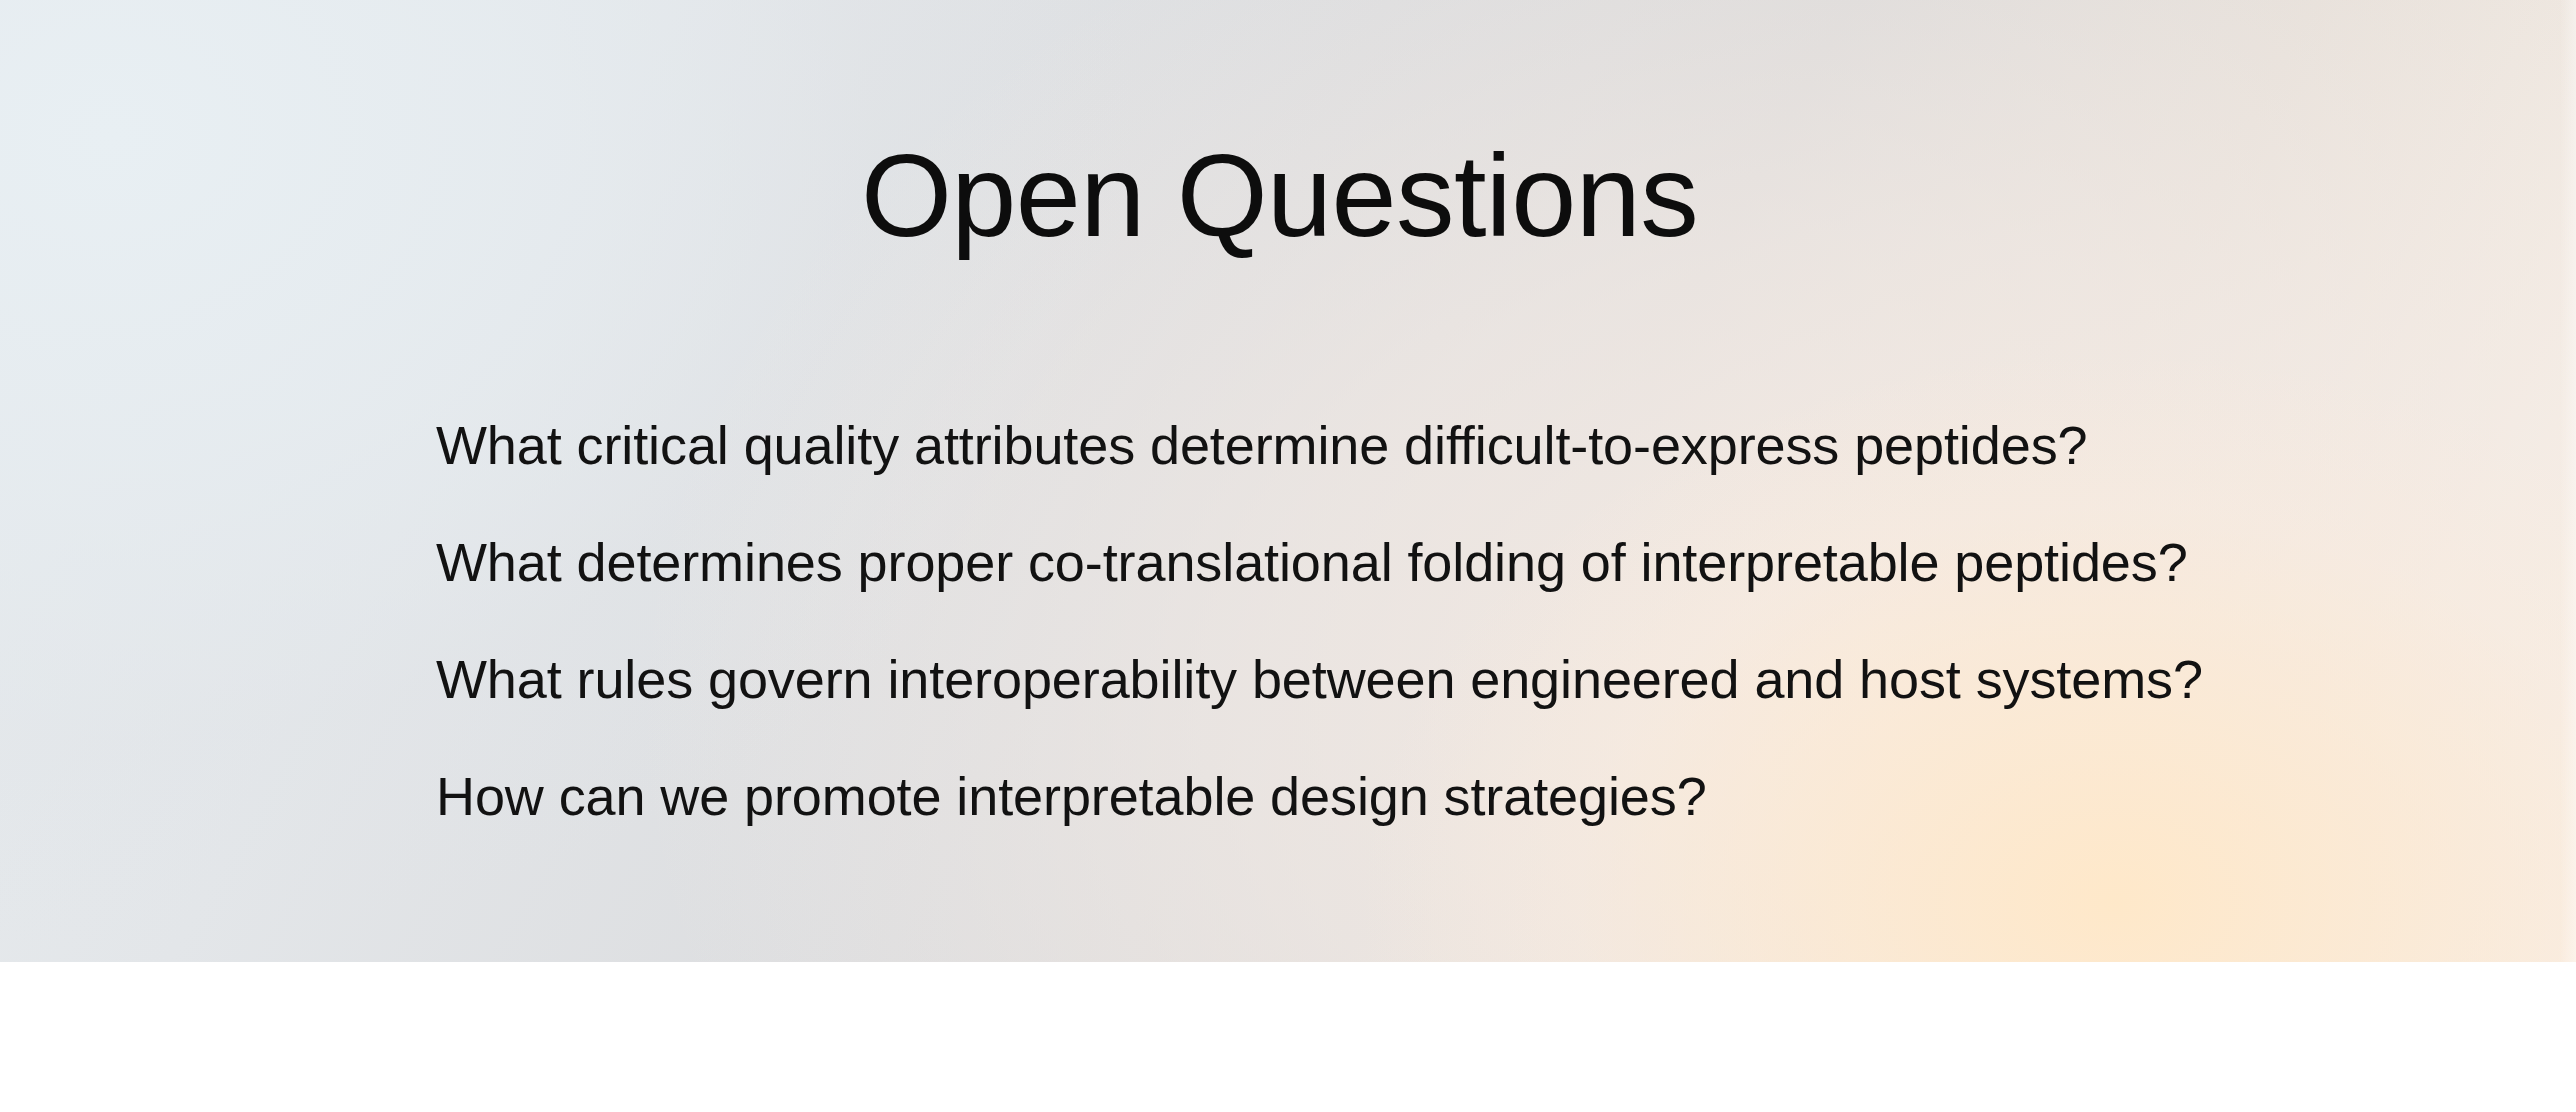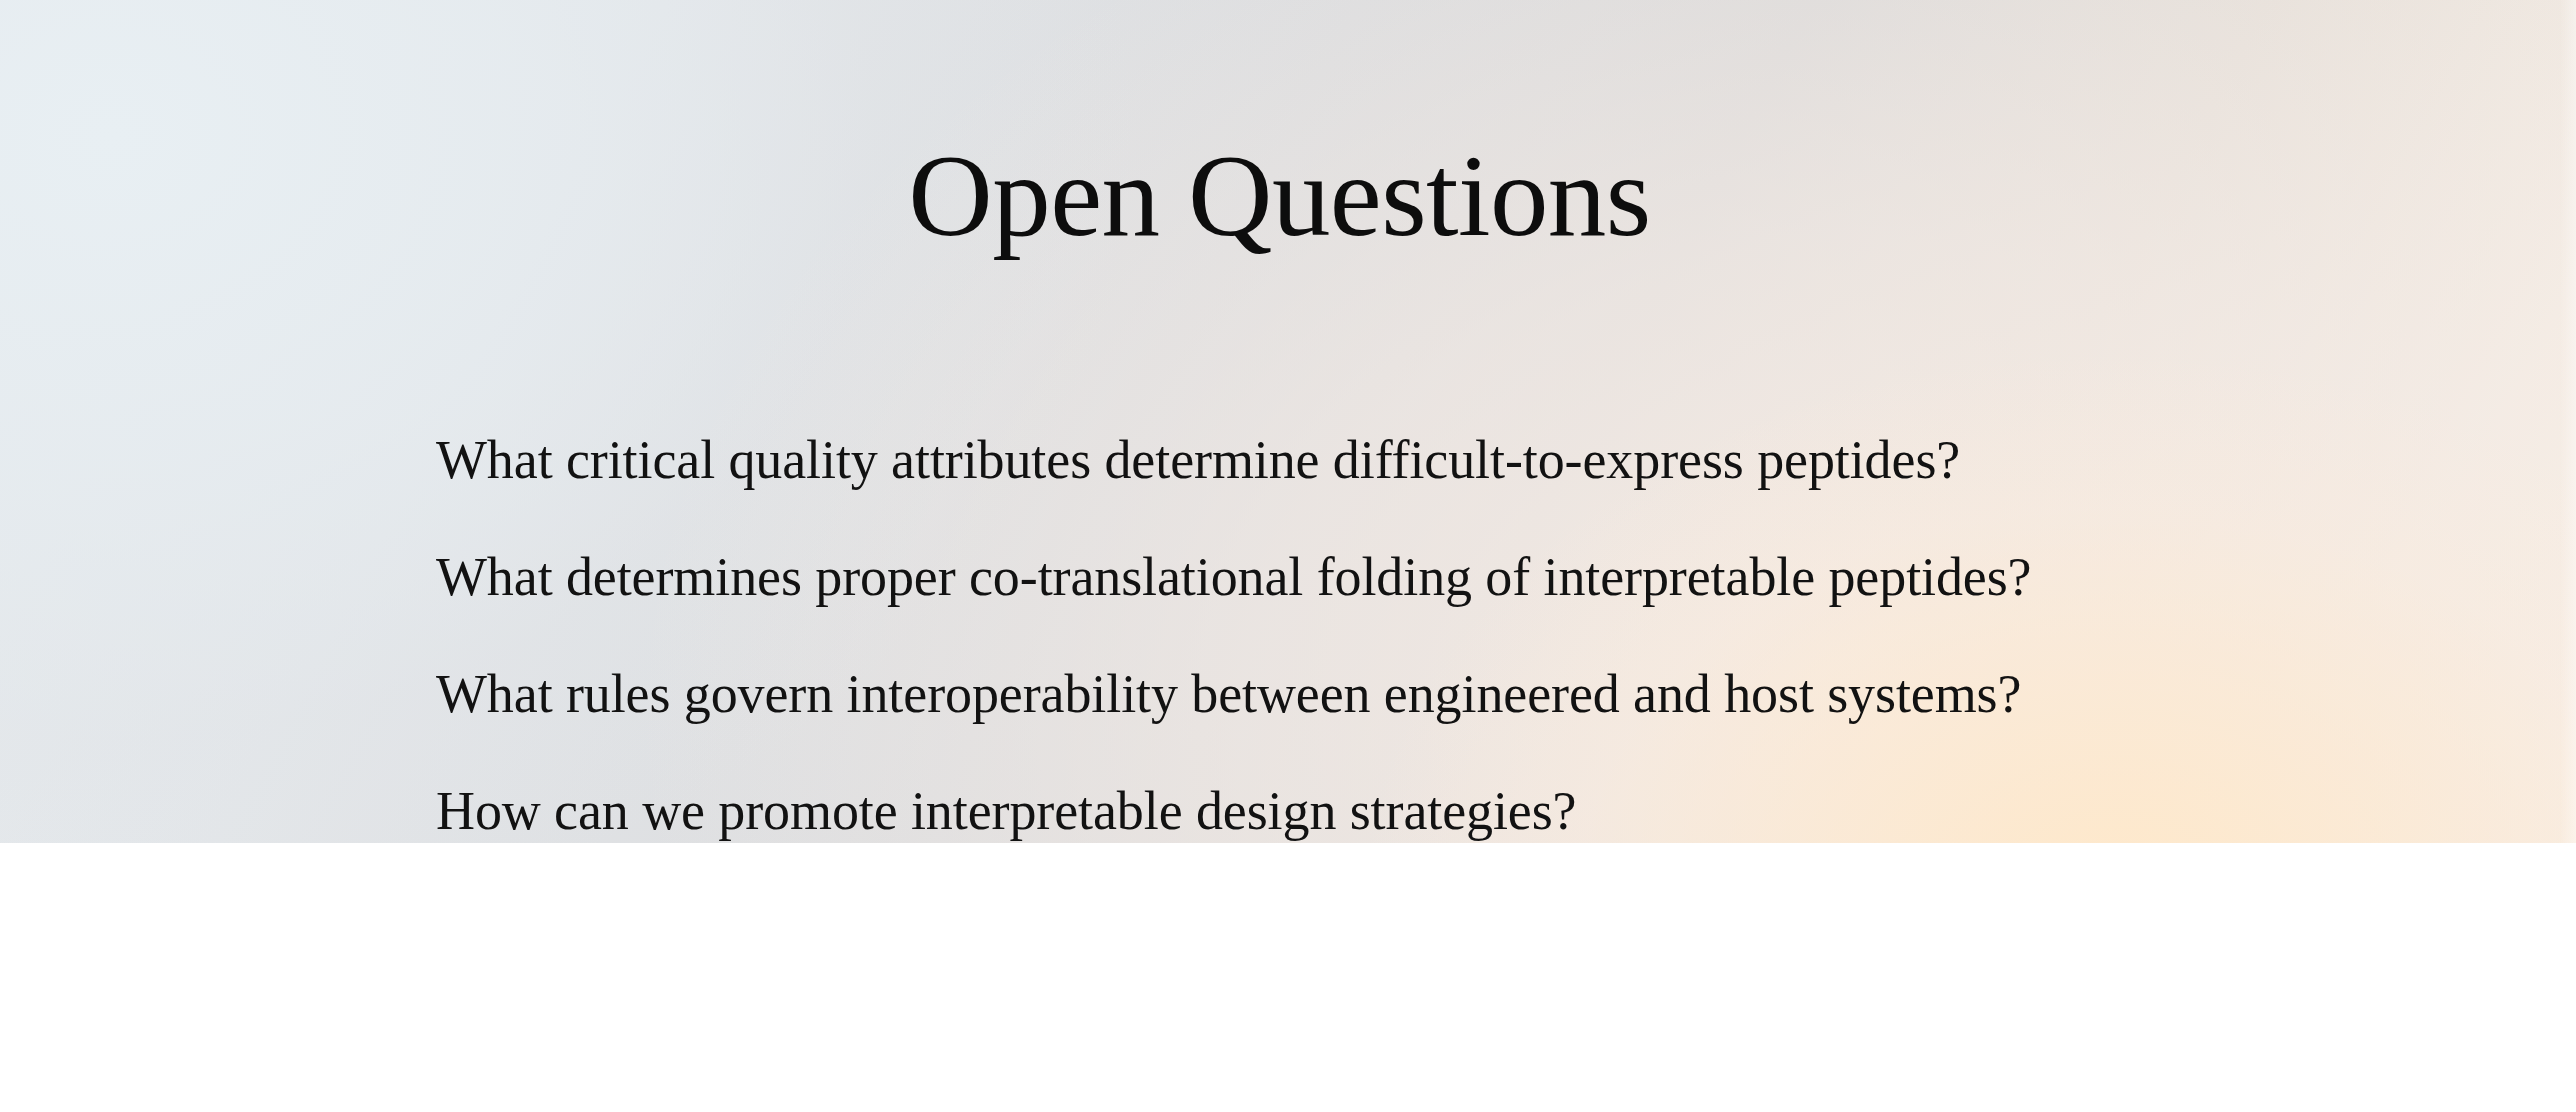--- a/index.html
+++ b/index.html
@@ -5,23 +5,23 @@
 <style>
   html, body {
     margin: 0;
     padding: 0;
     background: #ffffff;
   }
 
   #slide {
     position: relative;
     width: 2576px;
-    height: 843px;
+    height: 962px;
     overflow: hidden;
-    font-family: Liberation Serif, serif;
+    font-family: Liberation Sans, sans-serif;
     
     background-color: #dcdee1;
     background-image:
       
       radial-gradient(ellipse 927px 680px at 2114px 903px,
                       rgba(255, 232, 200, 0.95) 0%,
                       rgba(253, 233, 208, 0.72) 30%,
                       rgba(250, 235, 220, 0.38) 58%,
                       rgba(245, 238, 232, 0.0) 82%),
       
@@ -69,21 +69,21 @@
     font-weight: 400;
     line-height: 1.0;
     letter-spacing: -0.6px;
     color: #0d0d0d;
     white-space: nowrap;
   }
 
   #question-list {
     position: absolute;
     left: 436px;
-    top: 433px;
+    top: 418px;
     width: 2040px;
   }
 
   .question-item {
     font-size: 54px;
     font-weight: 400;
     line-height: 1.0;
     color: #121212;
     letter-spacing: -0.1px;
     white-space: nowrap;

